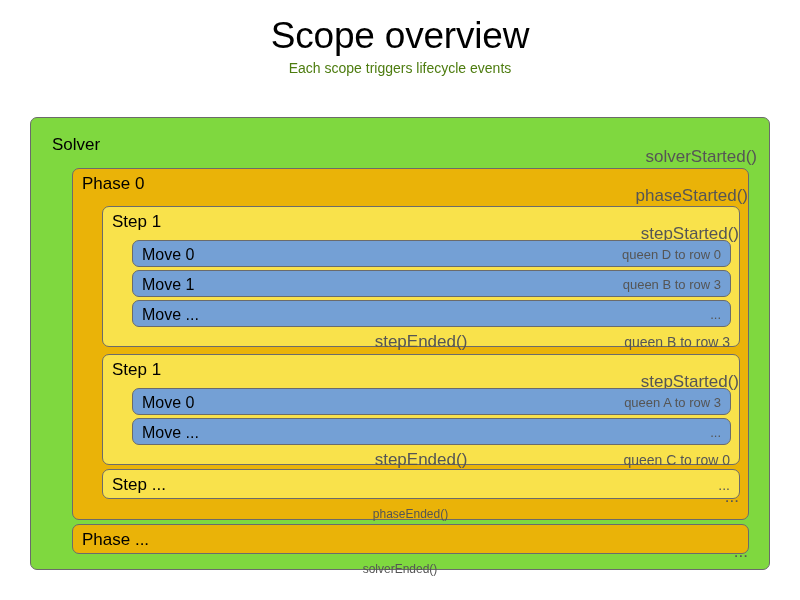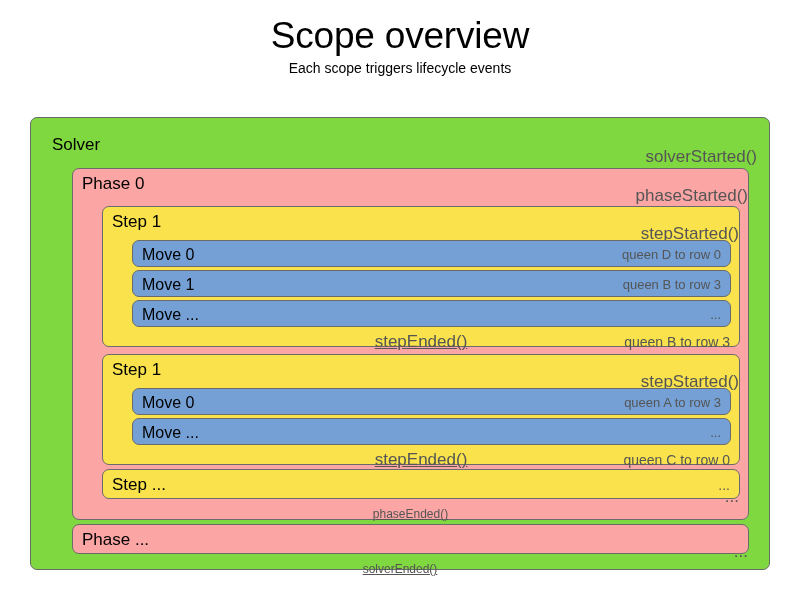--- a/index.html
+++ b/index.html
@@ -30,21 +30,21 @@
   .title {
     font-size: 37px;
     font-weight: normal;
     line-height: 1.08;
     color: #000;
     letter-spacing: -0.2px;
   }
   .subtitle {
     font-size: 14px;
     font-weight: normal;
-    color: #000000;
+    color: #4d7c0f;
     margin-top: 4px;
   }
 
   
   .scope {
     position: relative;
     box-sizing: border-box;
     border: 1px solid #6b6b6b;
     border-radius: 7px;
   }
@@ -53,21 +53,21 @@
     position: absolute;
     left: 30px;
     top: 117px;
     width: 740px;
     height: 453px;
     background: #7FD83F;
     padding: 12px;
   }
 
   .phase {
-    background: #fca5a5;
+    background: #eab308;
     margin: 8px 8px 0 29px;
   }
   .phase0 {
     height: 352px;
   }
   .phase-more {
     height: 30px;
     margin-top: 4px;
   }
 
@@ -134,21 +134,20 @@
     line-height: 30px;
     width: 100%;
   }
   .event-row .center {
     position: absolute;
     left: 0; right: 0; top: 0;
     text-align: center;
     font-size: 17px;
     color: #555555;
     white-space: nowrap;
-    text-decoration: underline;
   }
   .event-row .right {
     position: absolute;
     right: 9px; top: 0;
     font-size: 14px;
     color: #555555;
     white-space: nowrap;
   }
   .event-row.big .center { font-size: 12px; }
 </style>

